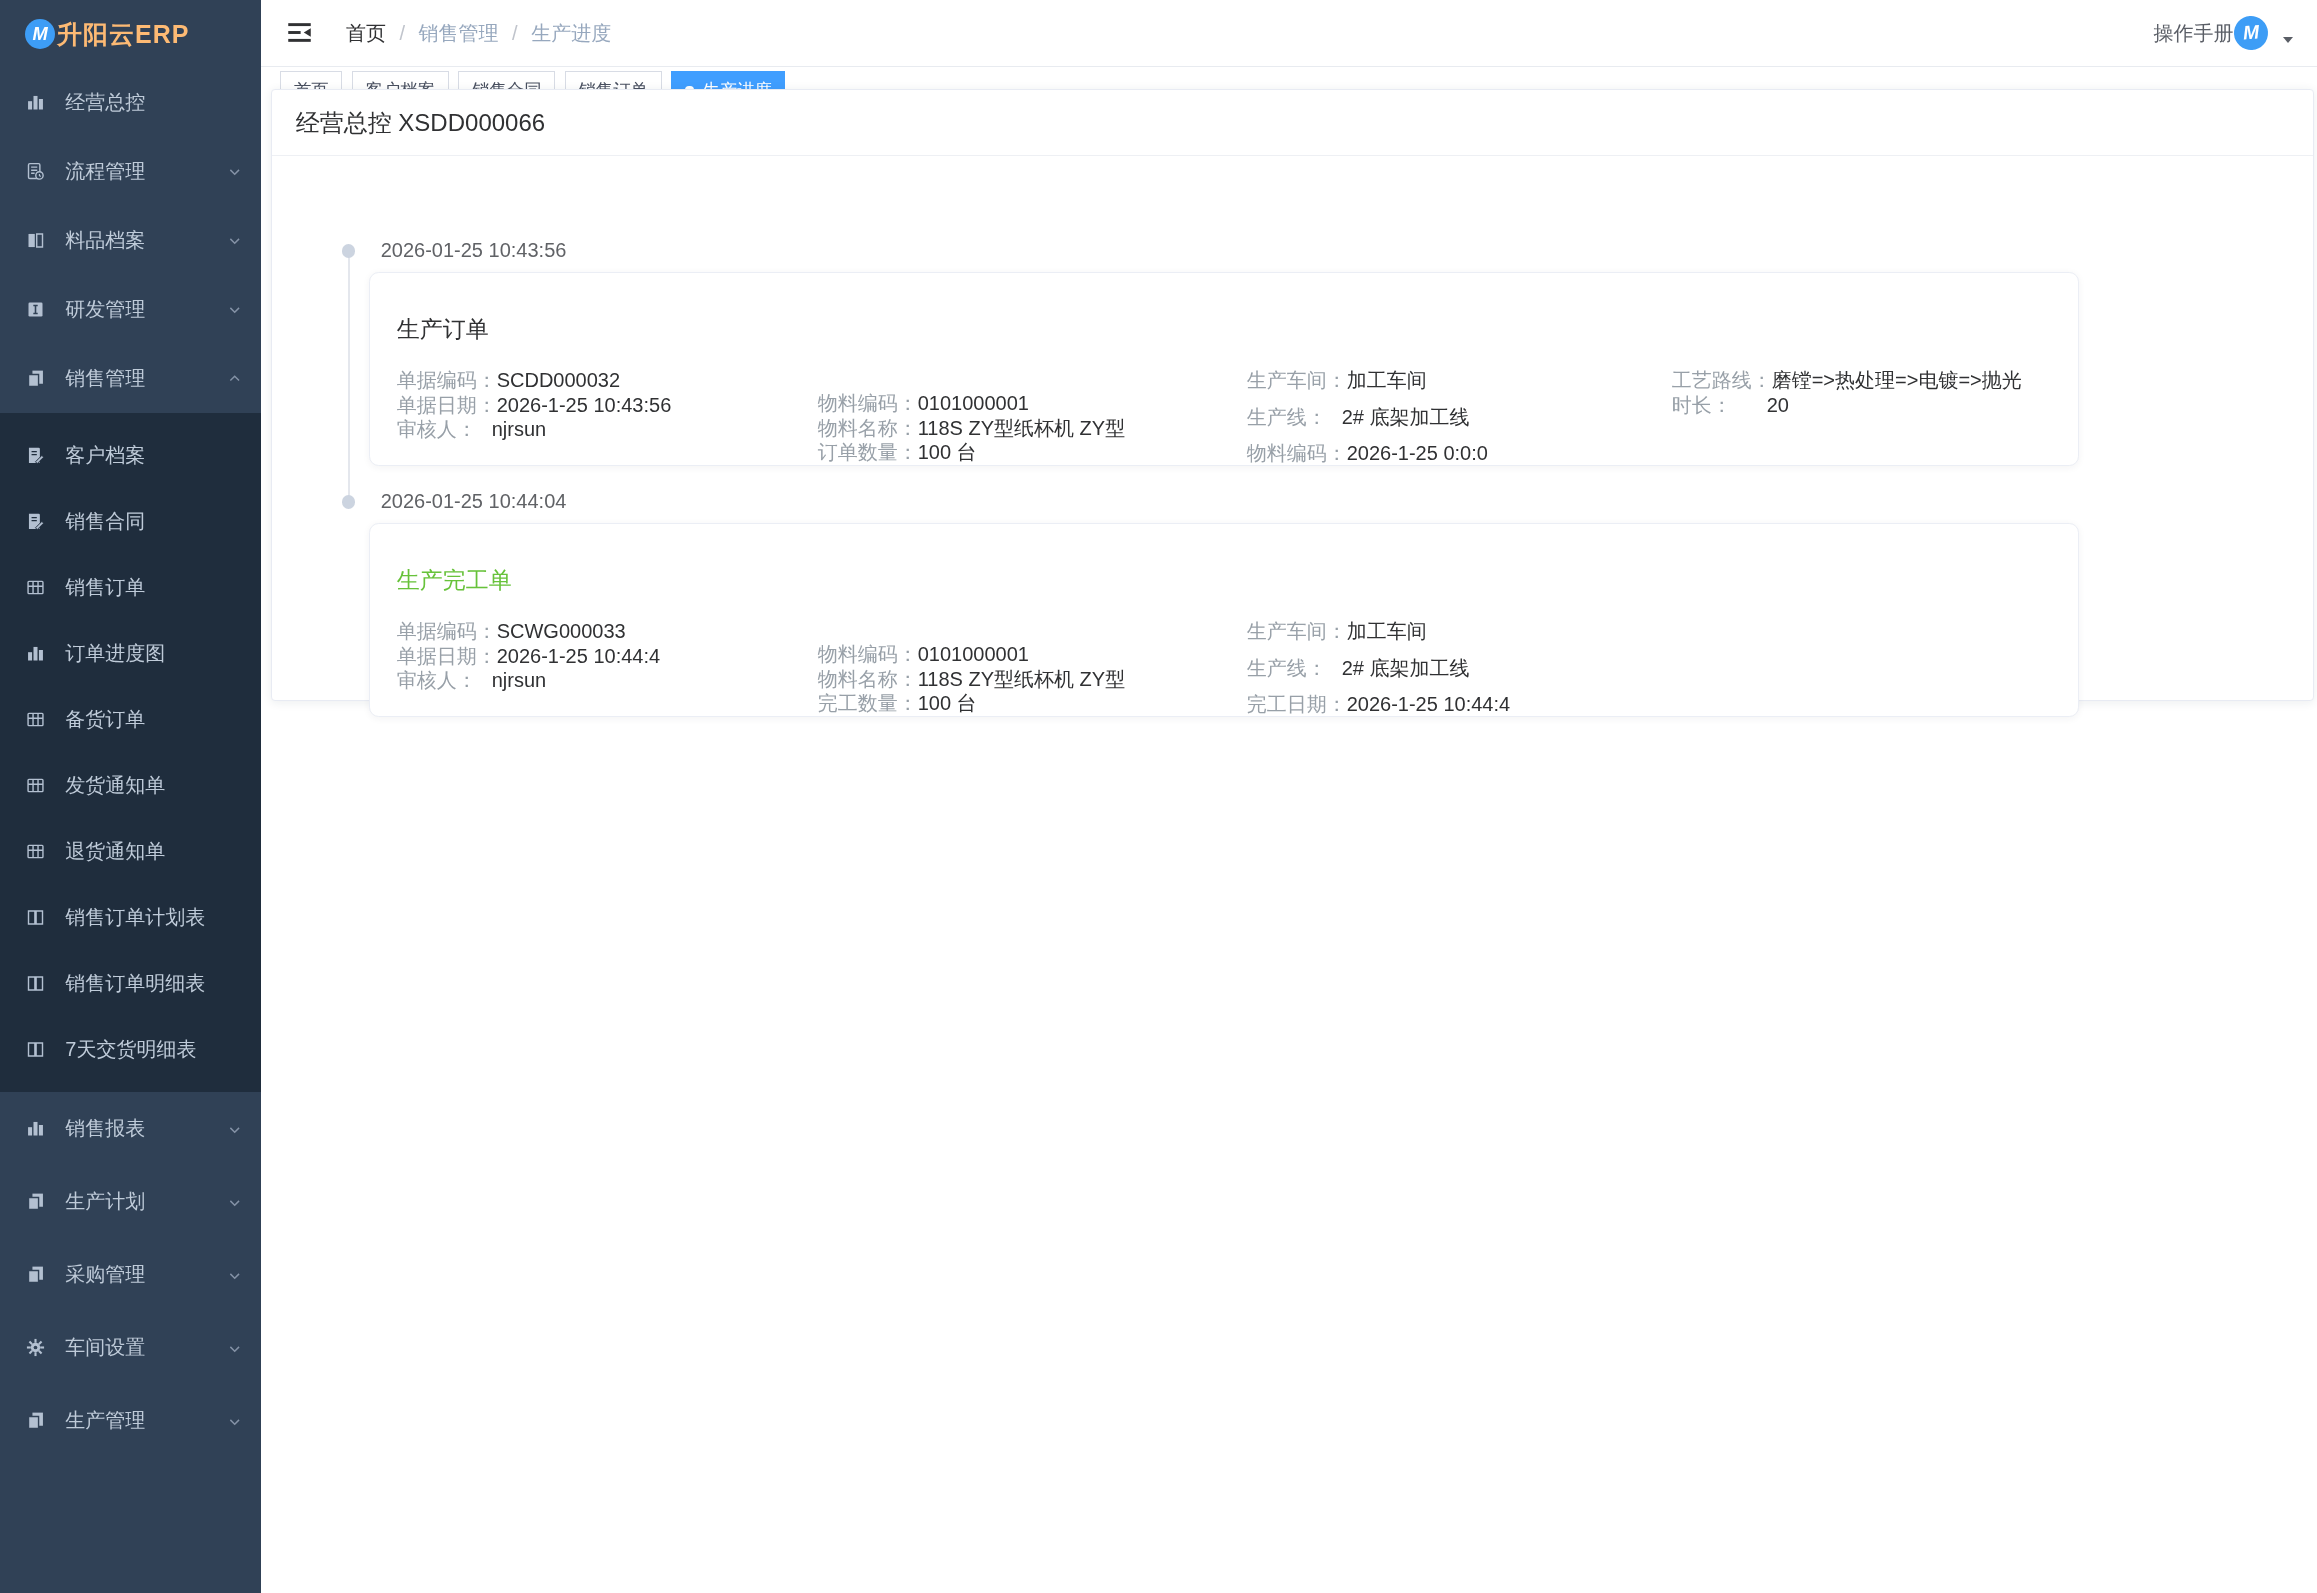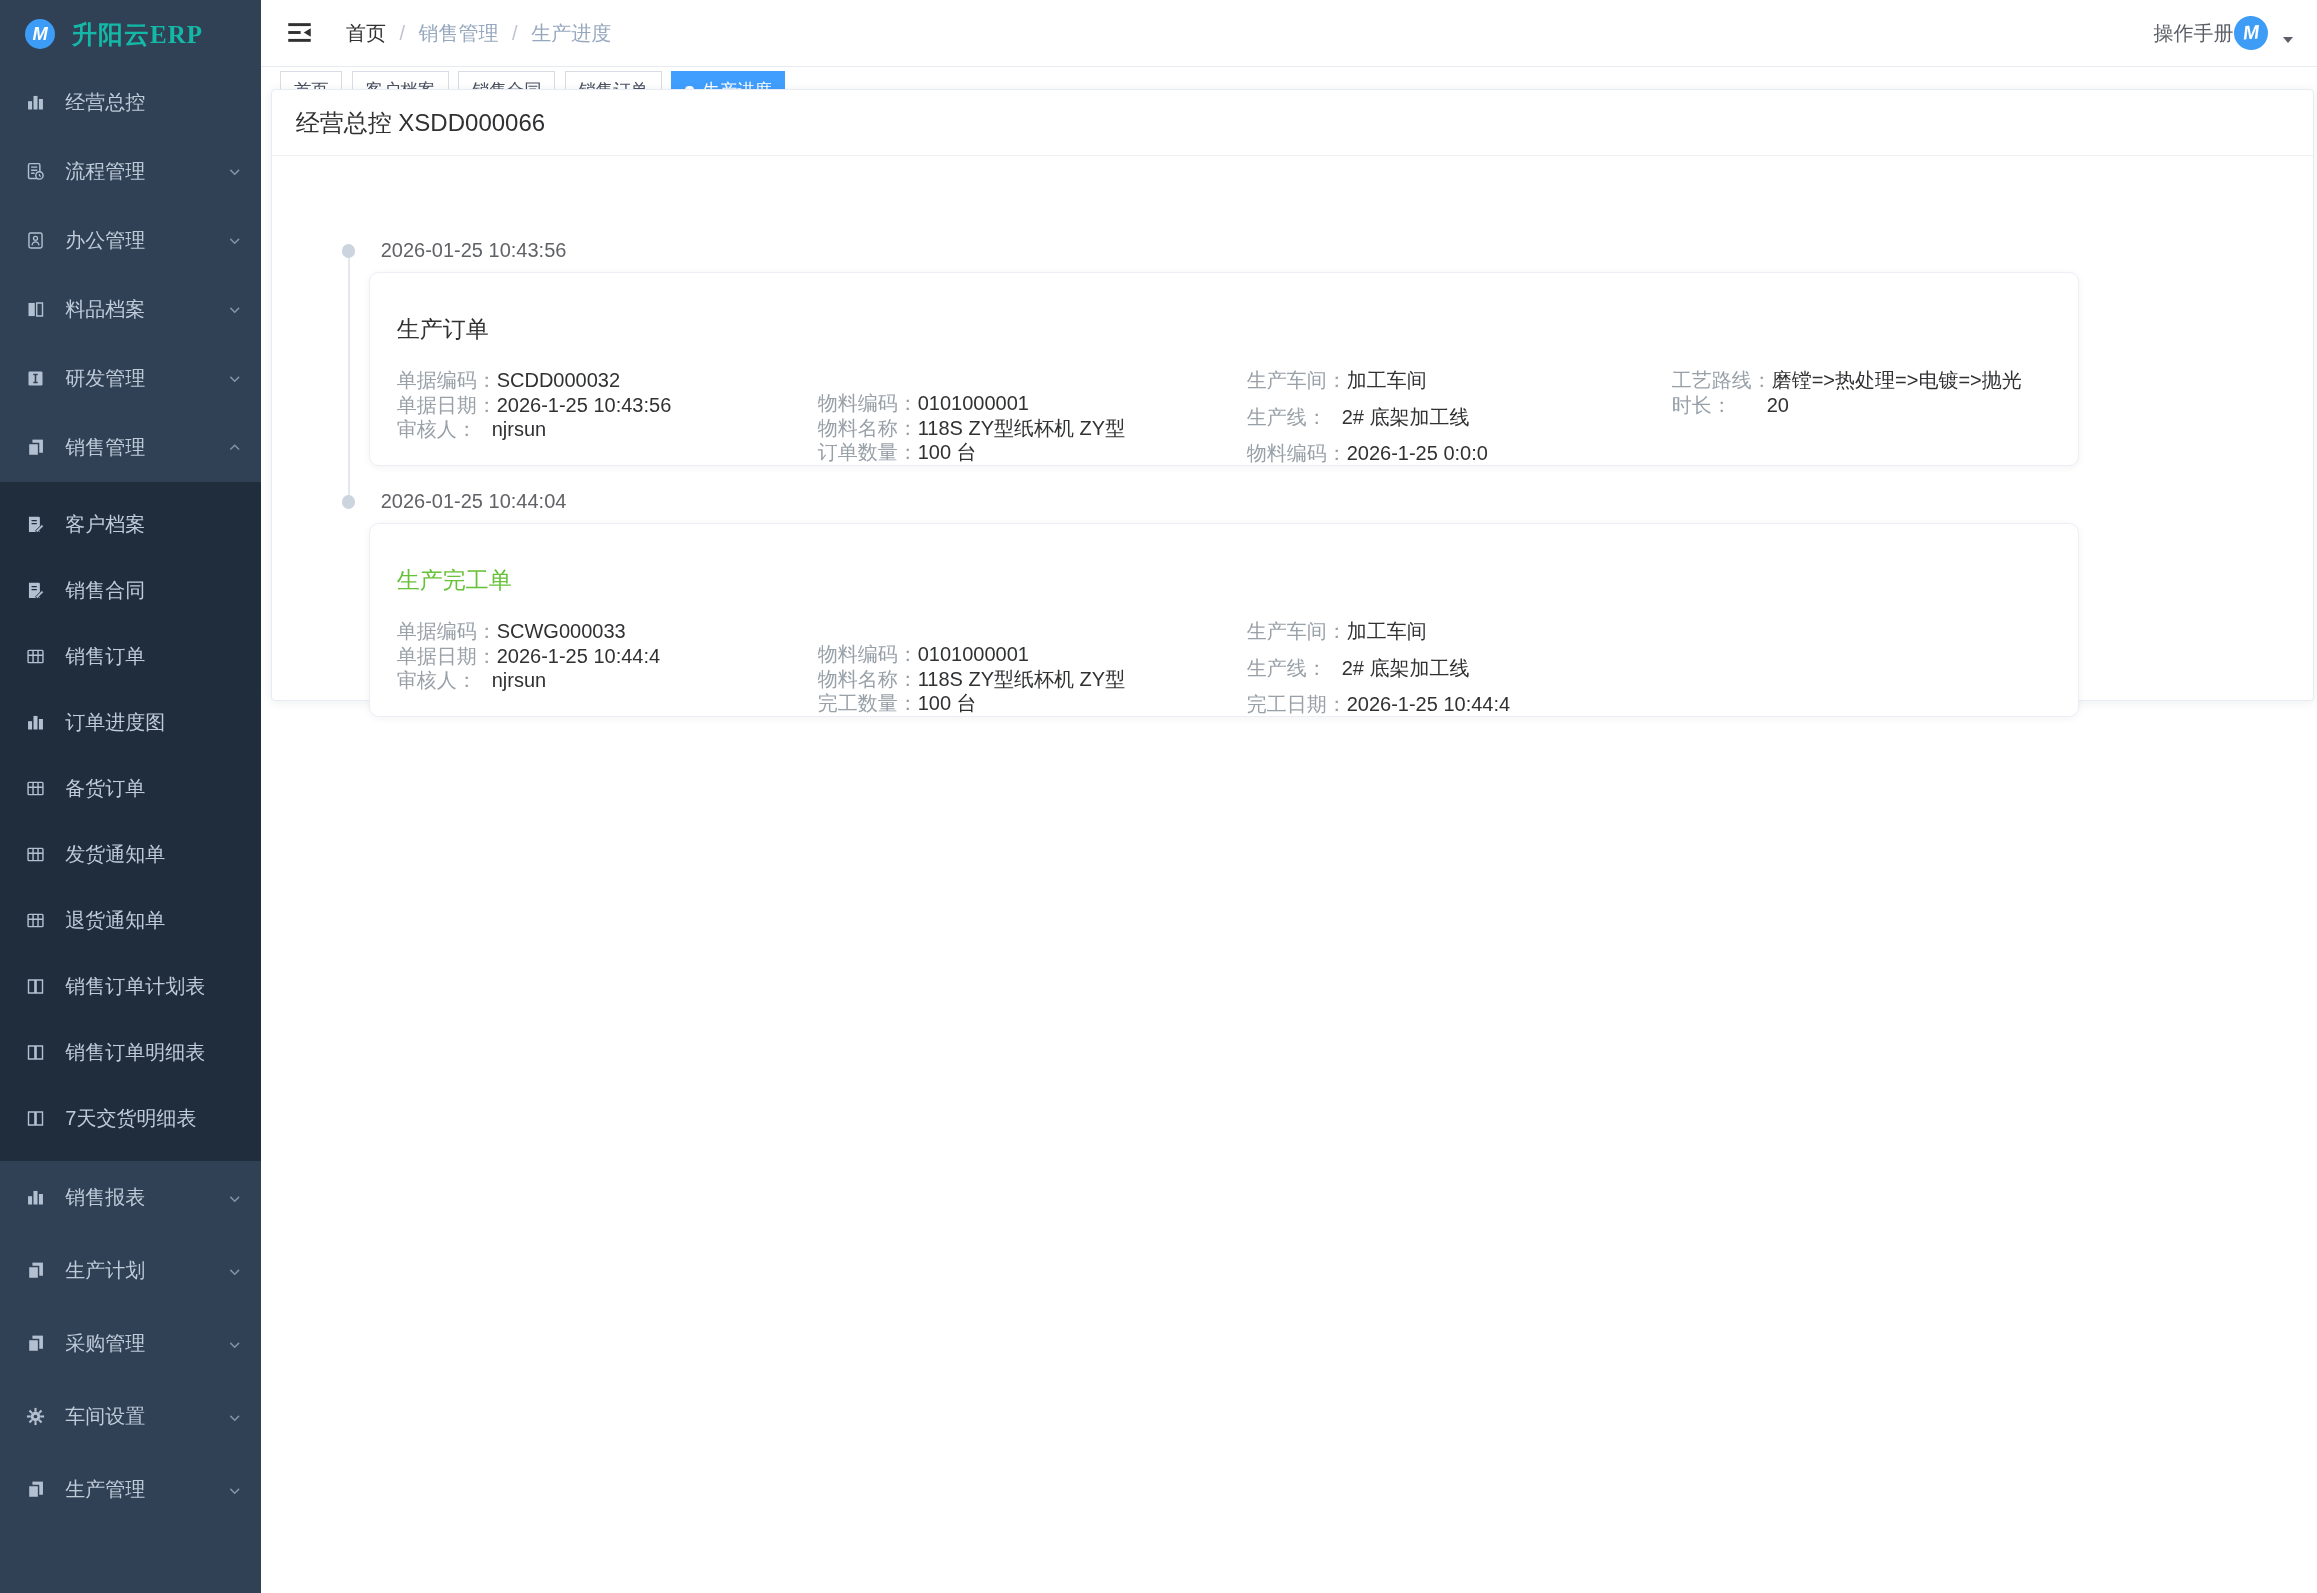--- a/index.html
+++ b/index.html
@@ -7,21 +7,21 @@
        font-family:"Liberation Sans","DejaVu Sans",sans-serif;}
   .stage{position:relative;width:2317px;height:1593px;overflow:hidden;background:#fff;}
 
   
   .sidebar{position:absolute;left:0;top:0;width:261px;height:1593px;background:#304156;
            color:#bfcbd9;overflow:hidden;z-index:10;}
   .logo-row{height:68px;display:flex;align-items:center;padding-left:25px;}
   .logo-circle{width:30px;height:30px;border-radius:50%;background:#3d9df6;color:#fff;
                display:flex;align-items:center;justify-content:center;
                font-size:18.3px;font-weight:bold;font-style:italic;flex:0 0 30px;}
-  .logo-text{margin-left:17px;color:#14b8a6;font-size:25px;font-weight:bold;letter-spacing:1px;font-family:Liberation Serif, serif;}
+  .logo-text{margin-left:2px;color:#fdba74;font-size:25px;font-weight:bold;letter-spacing:1px;}
   .menu-item{position:relative;height:69px;display:flex;align-items:center;padding-left:25px;
              font-size:20px;cursor:pointer;}
   .menu-item .mi{width:21px;height:21px;margin-right:19.3px;flex:0 0 21px;color:#b3c0d1;}
   .menu-item .mi svg{display:block;}
   .menu-item .arrow{position:absolute;right:17.4px;top:50%;margin-top:-8.7px;width:17.4px;height:17.4px;color:#8492a6;}
   .submenu{background:#1f2d3d;padding:9.7px 0;}
   .submenu .menu-item{height:66px;background:#1f2d3d;}
   .menu-bottom .menu-item{height:73px;}
 
   
@@ -108,33 +108,20 @@
           </svg>
         </span>
       <span>流程管理</span>
       <span class="arrow"><svg viewBox="0 0 24 24" width="17.4" height="17.4">
             <path d="M6 9.5l6 6 6-6" fill="none" stroke="currentColor" stroke-width="2"></path>
           </svg></span>
     </div>
     <div class="menu-item">
       <span class="mi">
           <svg viewBox="0 0 24 24" width="21" height="21">
-            <rect x="4.5" y="3.5" width="15" height="17" rx="2" fill="none" stroke="currentColor" stroke-width="1.6"></rect>
-            <circle cx="12" cy="9.5" r="2.3" fill="none" stroke="currentColor" stroke-width="1.5"></circle>
-            <path d="M8 17.5c.5-2.6 2-3.9 4-3.9s3.5 1.3 4 3.9" fill="none" stroke="currentColor" stroke-width="1.5"></path>
-          </svg>
-        </span>
-      <span>办公管理</span>
-      <span class="arrow"><svg viewBox="0 0 24 24" width="17.4" height="17.4">
-            <path d="M6 9.5l6 6 6-6" fill="none" stroke="currentColor" stroke-width="2"></path>
-          </svg></span>
-    </div>
-    <div class="menu-item">
-      <span class="mi">
-          <svg viewBox="0 0 24 24" width="21" height="21">
             <path d="M4 4.5h7.2v15H4z" fill="currentColor"></path>
             <path d="M13.4 4.5h6.6v15h-6.6z" fill="none" stroke="currentColor" stroke-width="1.6"></path>
           </svg>
         </span>
       <span>料品档案</span>
       <span class="arrow"><svg viewBox="0 0 24 24" width="17.4" height="17.4">
             <path d="M6 9.5l6 6 6-6" fill="none" stroke="currentColor" stroke-width="2"></path>
           </svg></span>
     </div>
     <div class="menu-item">

